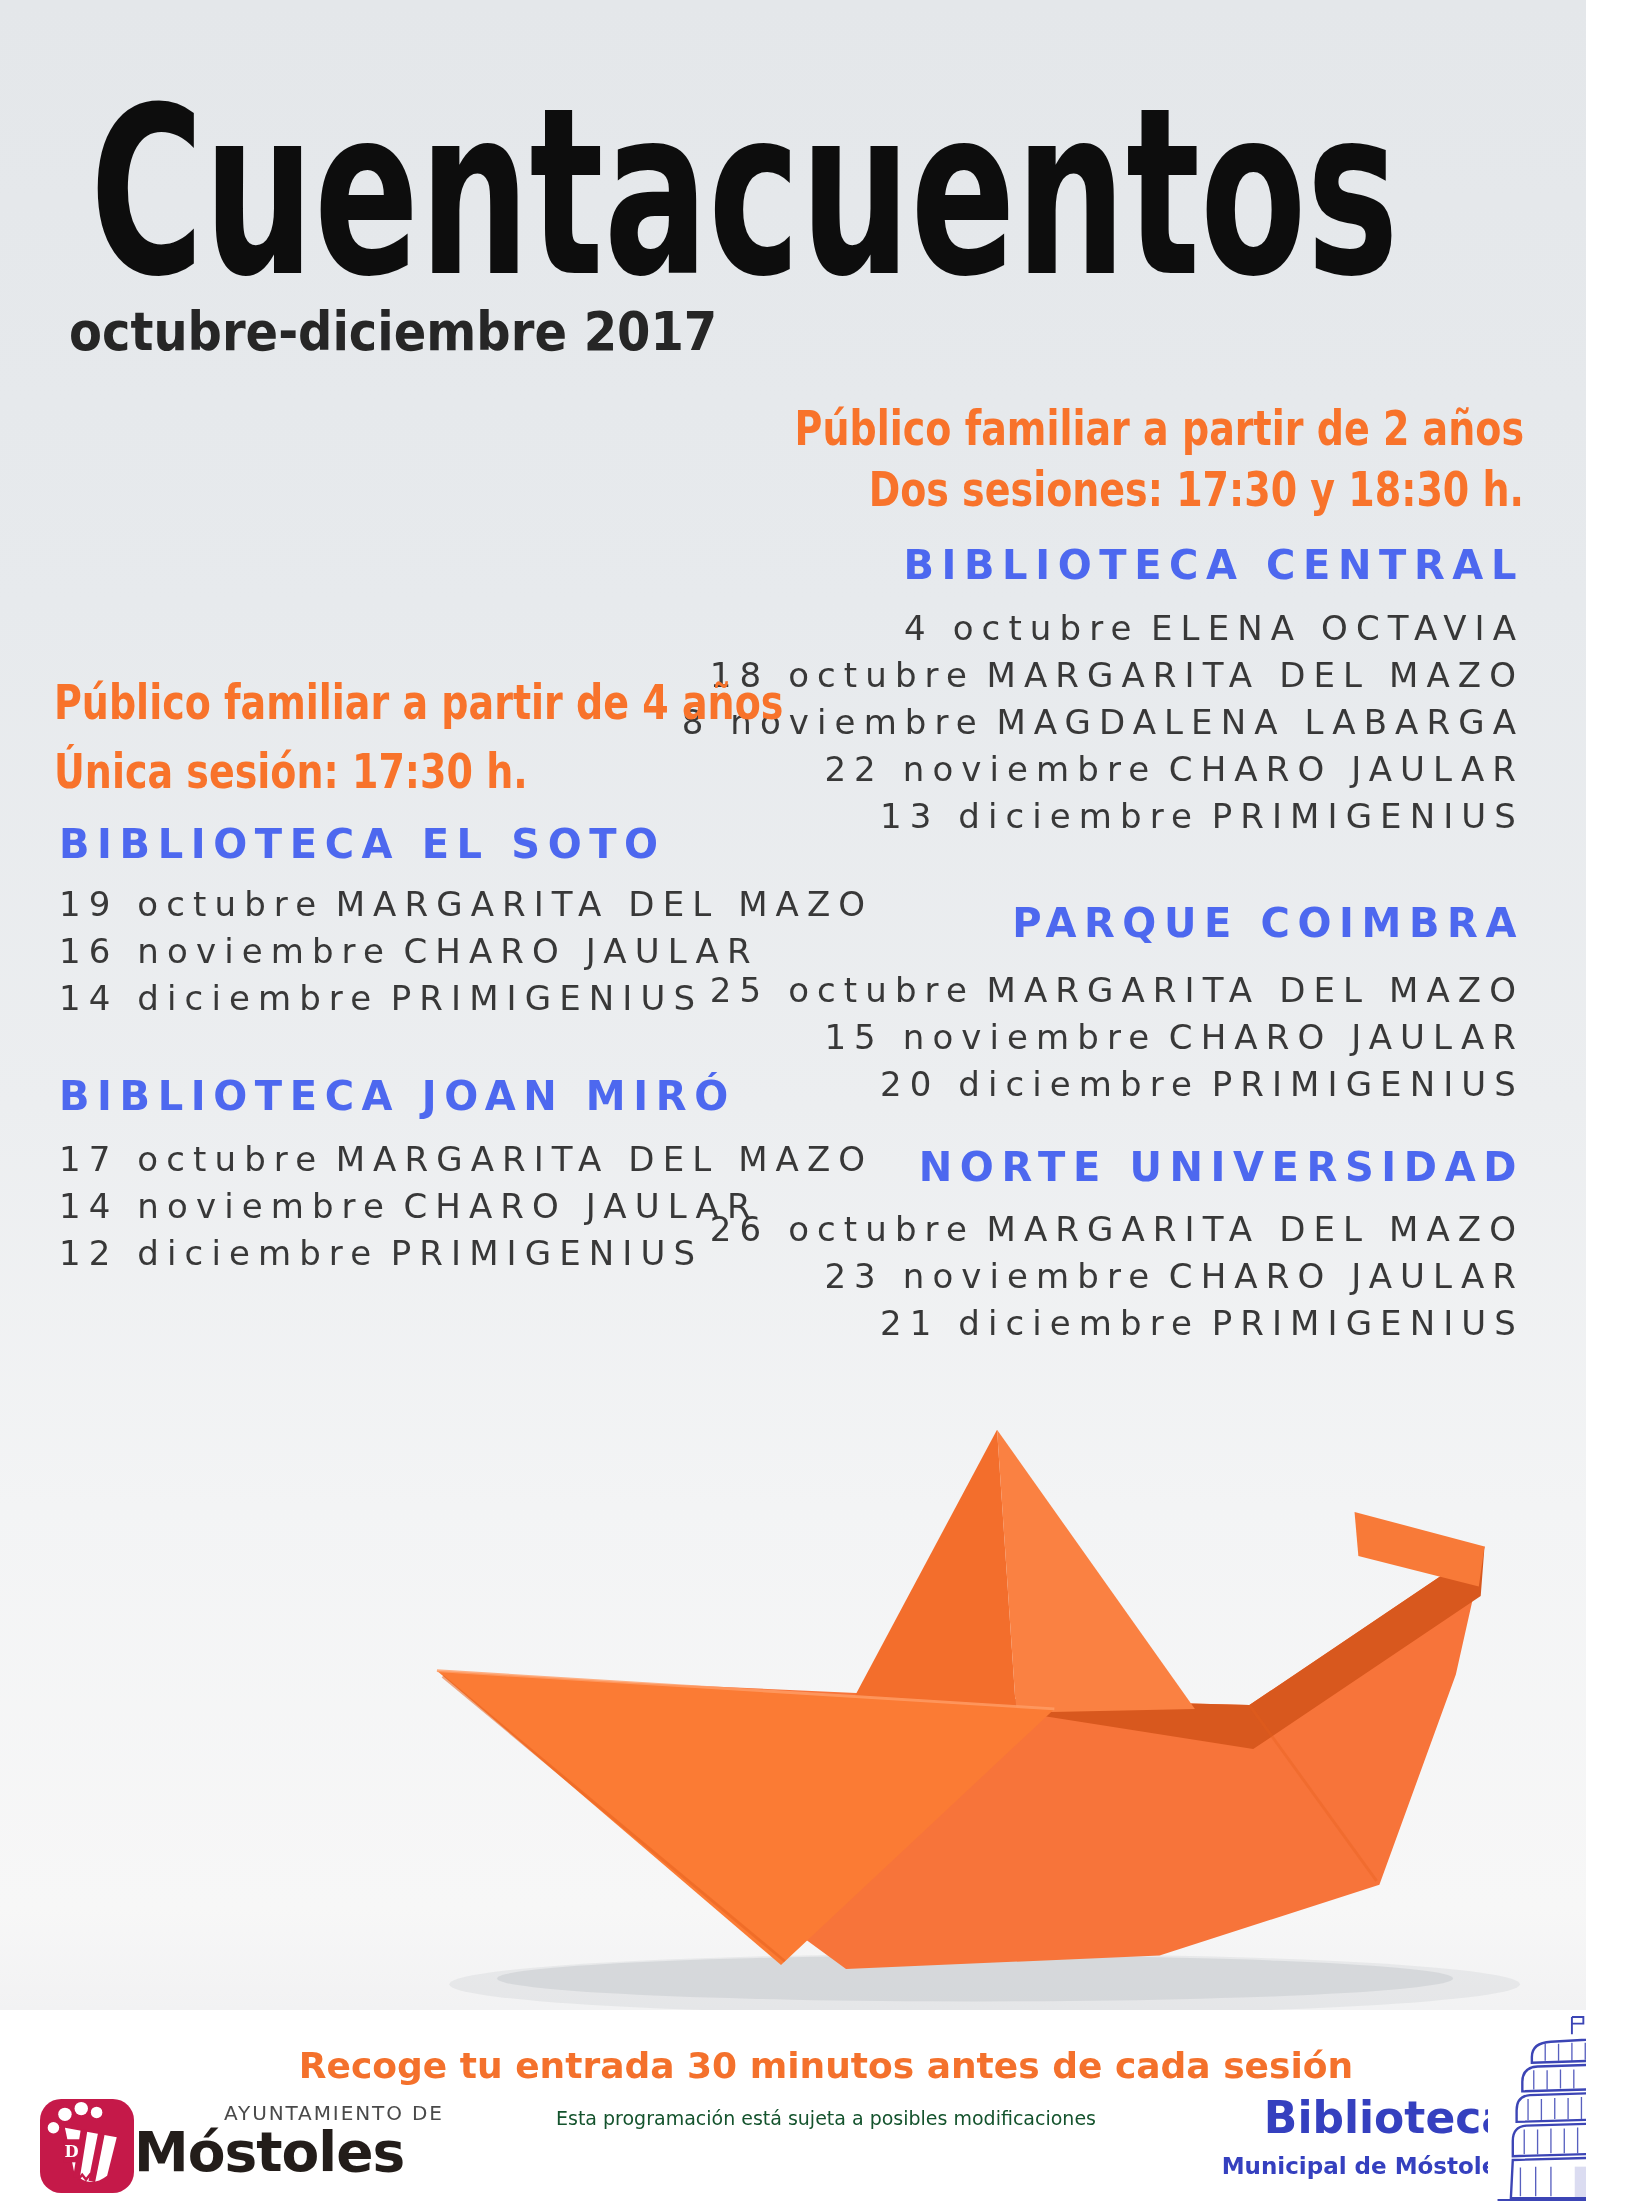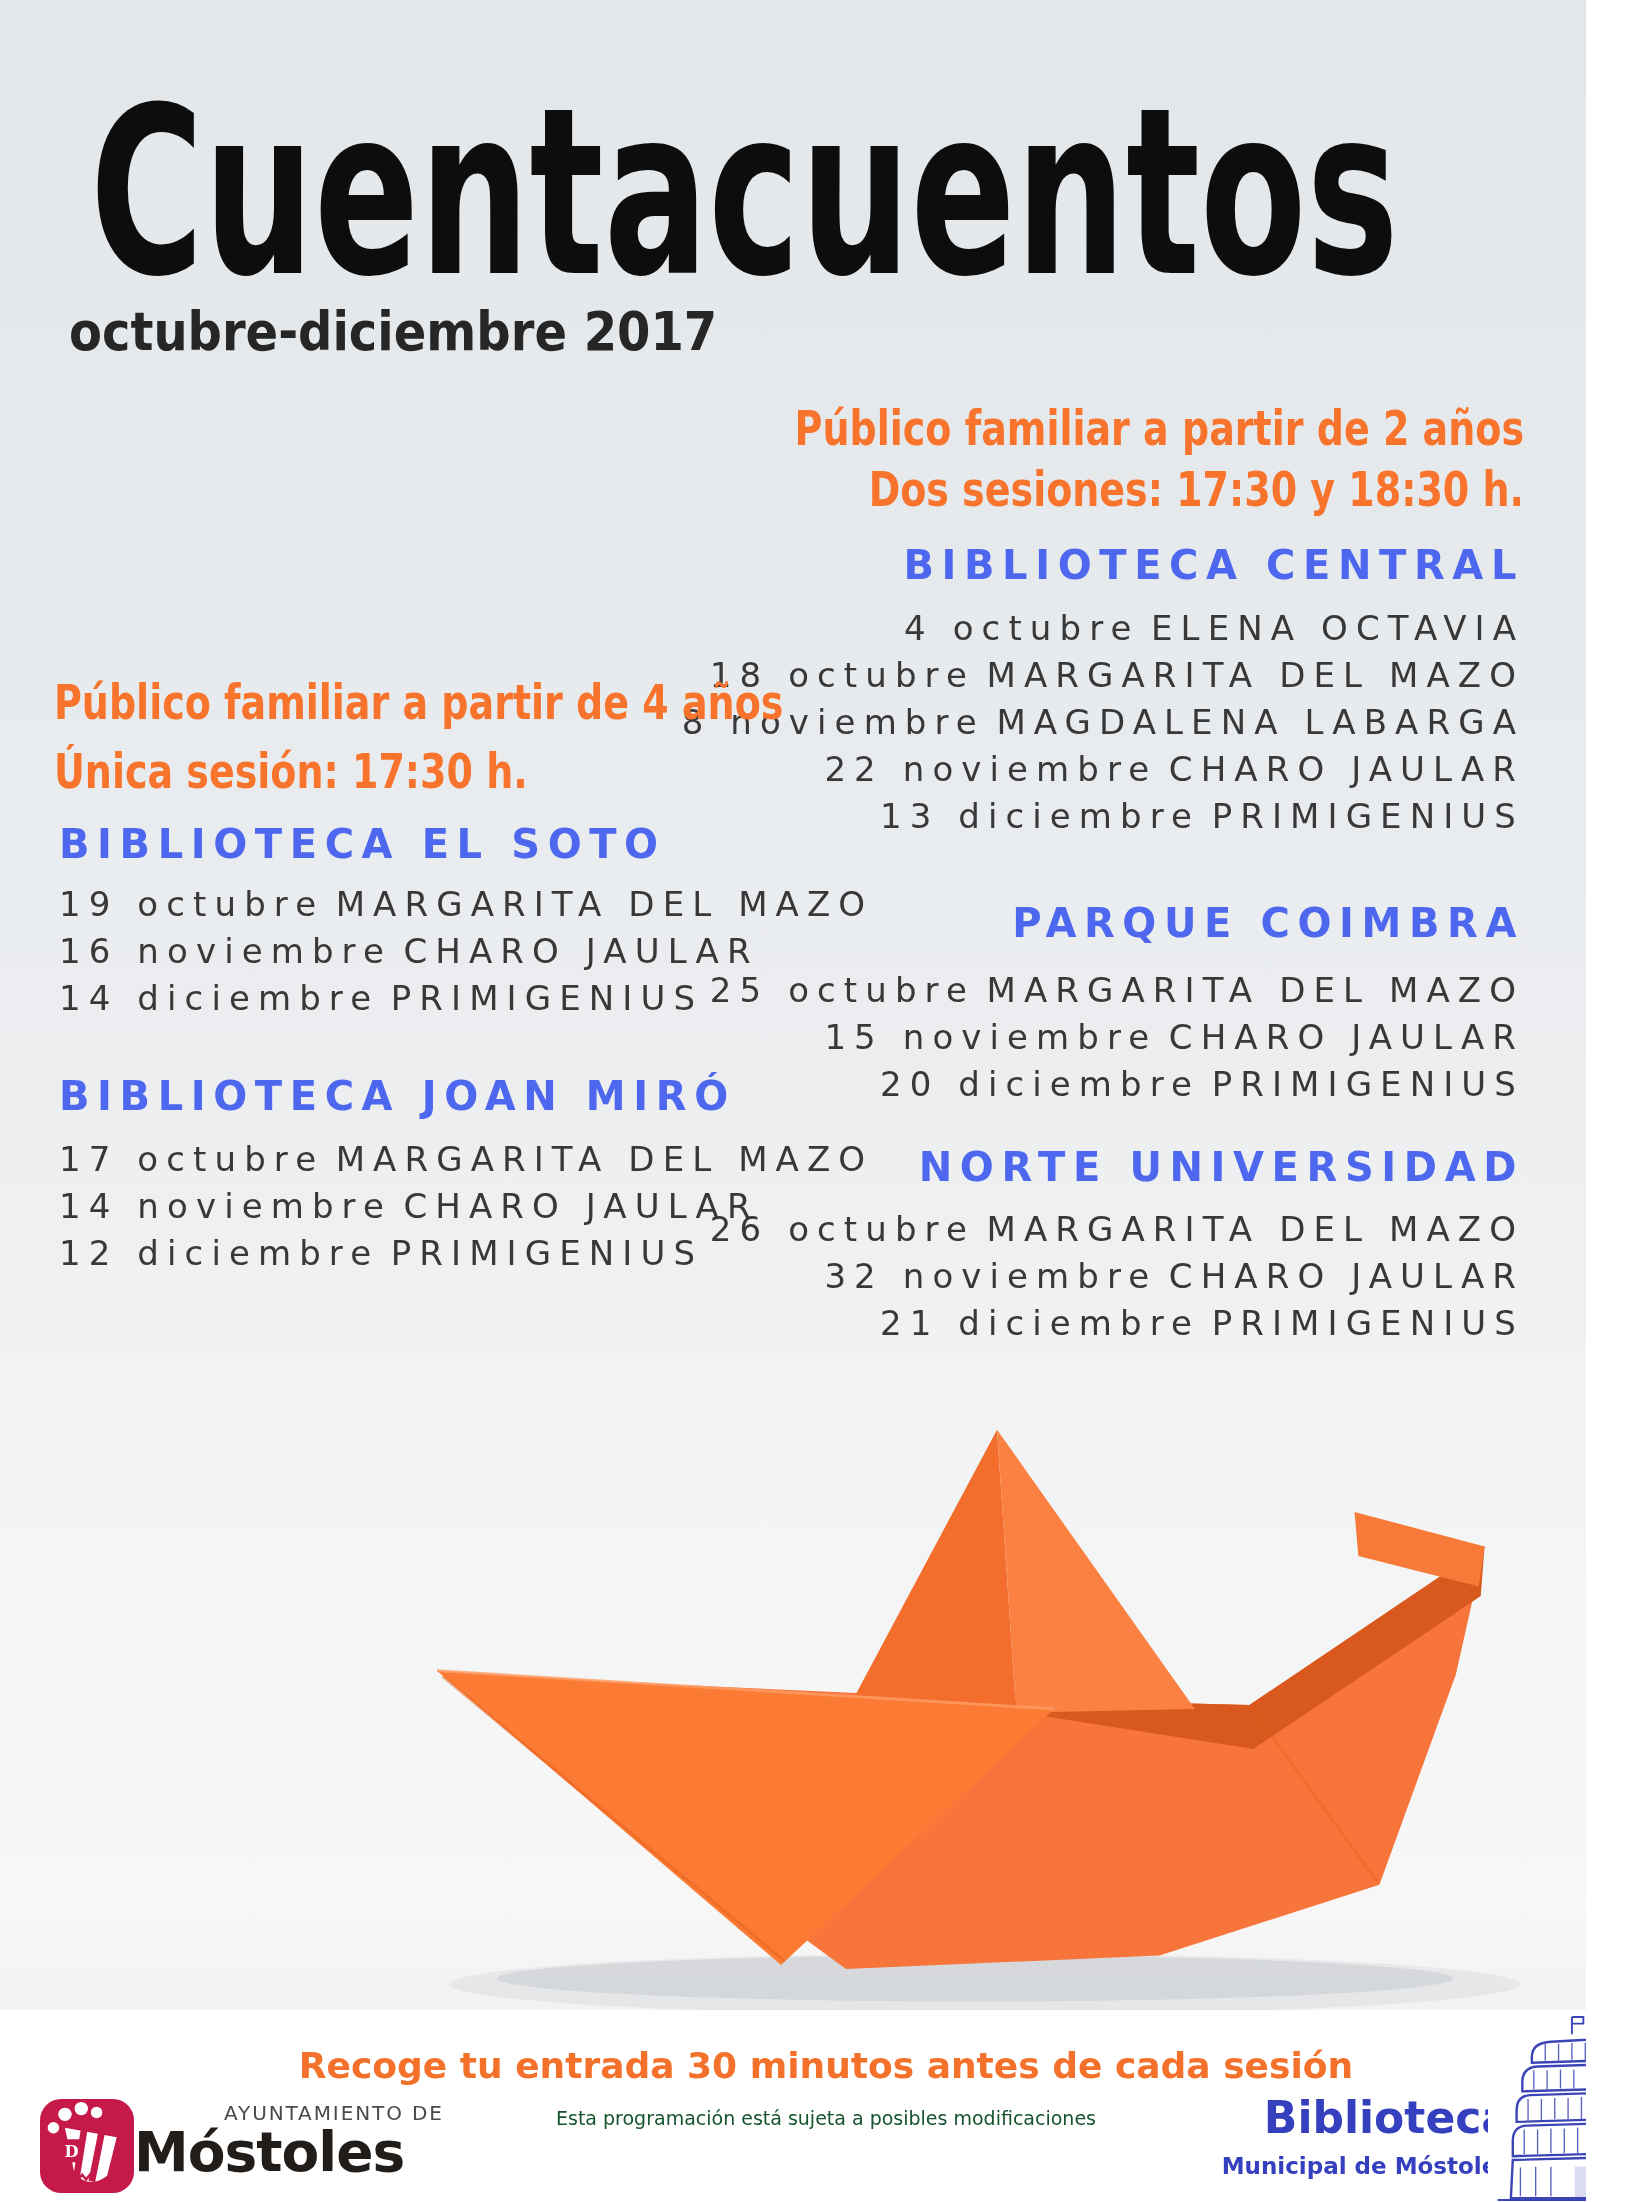--- a/index.html
+++ b/index.html
@@ -111,21 +111,21 @@
       <span class="ev-date">20 diciembre</span><span class="ev-performer">PRIMIGENIUS</span>
     </div>
   </div>
 
   <div class="venue-h right" style="top:1147px;">NORTE UNIVERSIDAD</div>
   <div class="events right" style="top:1206px;">
     <div class="ev">
       <span class="ev-date">26 octubre</span><span class="ev-performer">MARGARITA DEL MAZO</span>
     </div>
     <div class="ev">
-      <span class="ev-date">32 noviembre</span><span class="ev-performer">CHARO JAULAR</span>
+      <span class="ev-date">23 noviembre</span><span class="ev-performer">CHARO JAULAR</span>
     </div>
     <div class="ev">
       <span class="ev-date">21 diciembre</span><span class="ev-performer">PRIMIGENIUS</span>
     </div>
   </div>
 
   <div class="aud left" style="top:679px;">Público familiar a partir de 4 años</div>
   <div class="aud left" style="top:748px;">Única sesión: 17:30 h.</div>
 
   <div class="venue-h" style="left:59px;top:824px;">BIBLIOTECA EL SOTO</div>

